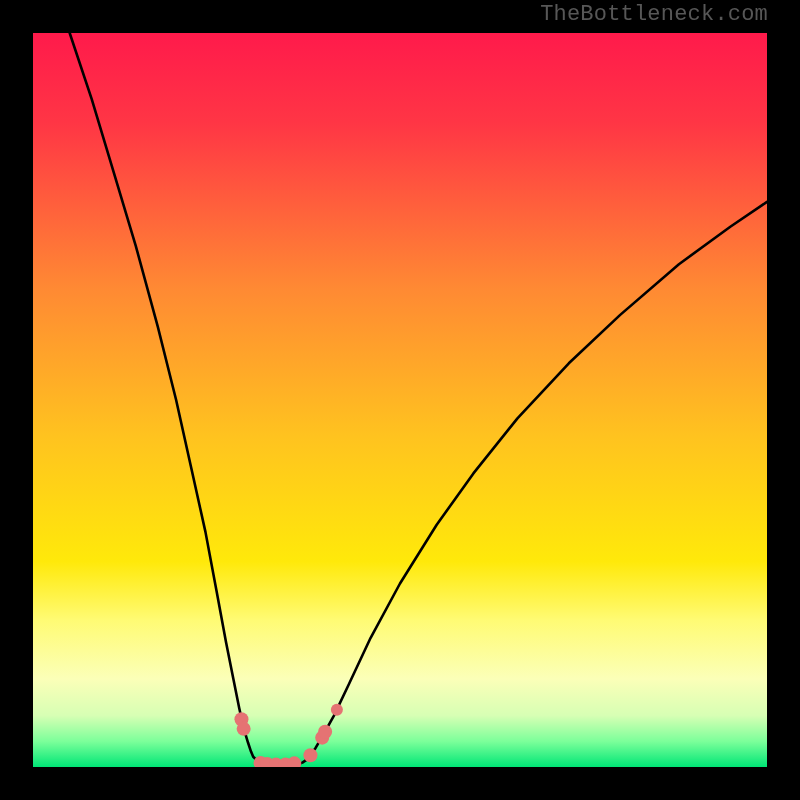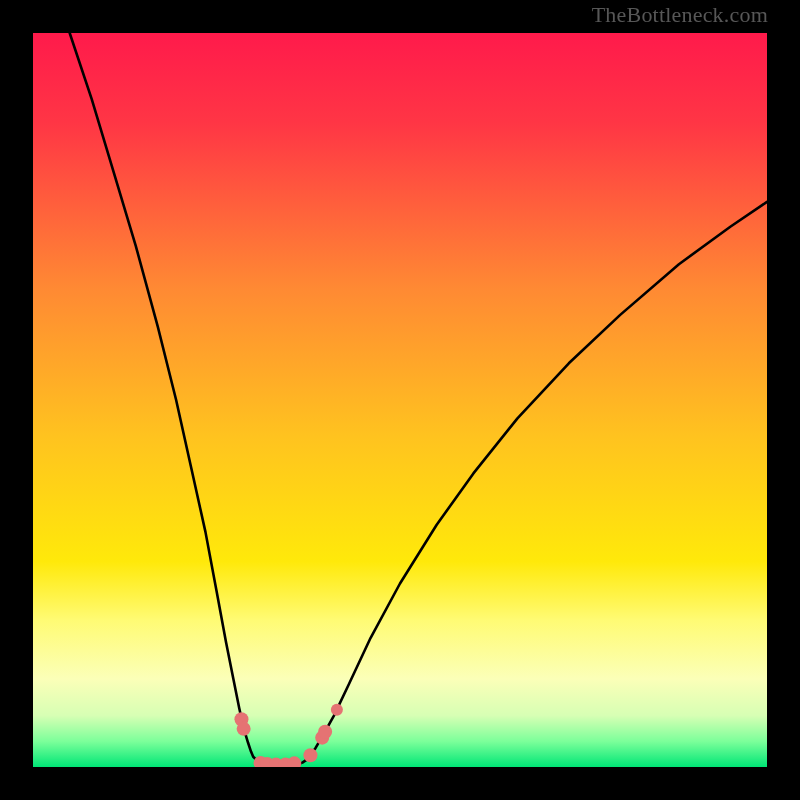--- a/index.html
+++ b/index.html
@@ -25,21 +25,21 @@
   }
   .plot-area svg.curves {
     position: absolute;
     left: 0; top: 0;
     width: 734px; height: 734px;
   }
   .watermark {
     position: absolute;
     top: 2px;
     right: 32px;
-    font-family: Liberation Serif, serif;
+    font-family: Liberation Mono, monospace;
     font-size: 22px;
     font-weight: 500;
     color: #575757;
     letter-spacing: 0.2px;
   }
 </style>
 </head>
 <body>
 
 <div class="frame">

